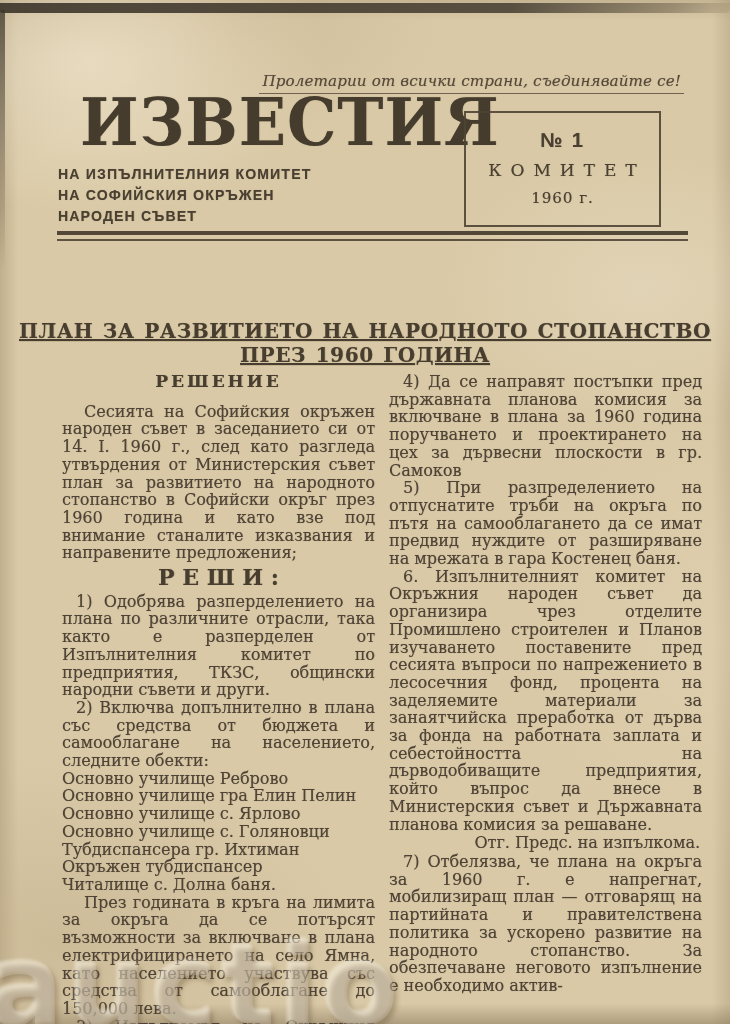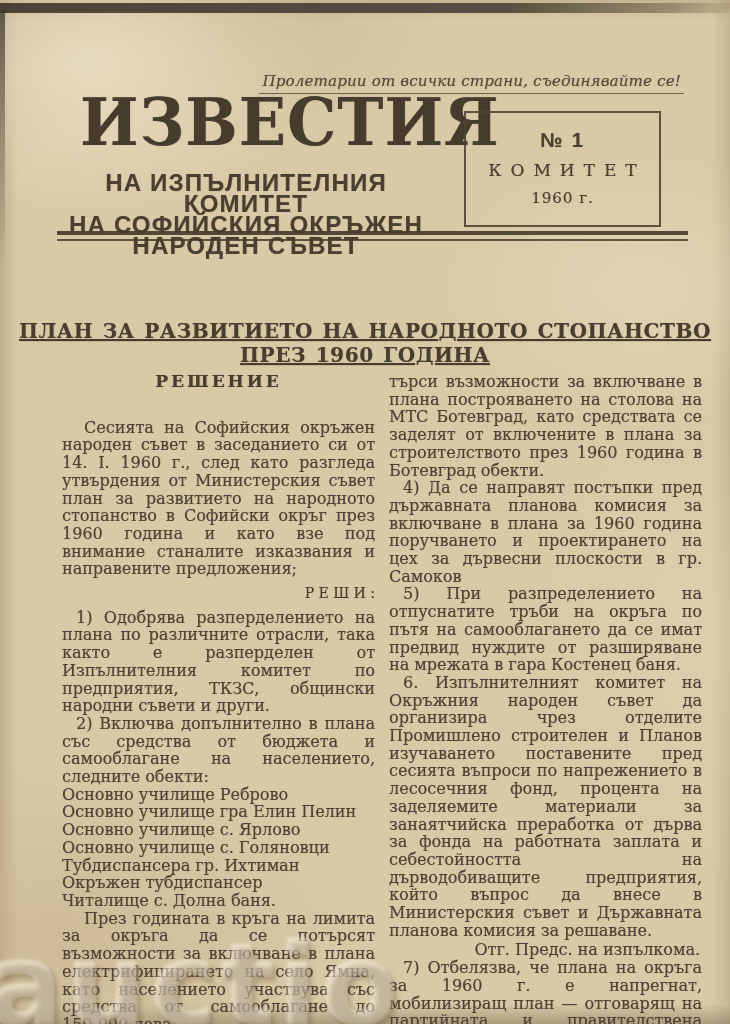--- a/index.html
+++ b/index.html
@@ -38,24 +38,24 @@
     border-bottom:1.5px solid rgba(86,73,58,0.8);
     padding:0 3px 3px 3px;
   }
   .masthead-title{
     position:absolute;top:84px;left:80px;margin:0;
     font-size:62px;font-weight:700;letter-spacing:1px;
     transform:scaleY(1.05);transform-origin:top left;
     color:#453c2e;
   }
   .masthead-subtitle{
-    position:absolute;top:172px;left:58px;width:376px;
-    text-align:center;
+    position:absolute;top:164px;left:58px;width:376px;
+    text-align:left;
     font-family:"Liberation Sans","DejaVu Sans",sans-serif;
-    font-weight:700;font-size:24px;line-height:21px;letter-spacing:1.2px;
+    font-weight:700;font-size:14px;line-height:21px;letter-spacing:1.2px;
     color:#4a4031;
   }
   .issue-box{
     position:absolute;top:111px;left:464px;width:197px;height:116px;
     box-sizing:border-box;border:2.5px solid rgba(78,68,51,0.9);
     text-align:center;color:#4a4031;
   }
   .issue-no{margin-top:16px;font-family:"Liberation Sans","DejaVu Sans",sans-serif;font-weight:700;font-size:20px;letter-spacing:2px;}
   .issue-month{margin-top:8px;font-size:17px;letter-spacing:9px;padding-left:9px;}
   .issue-year{margin-top:9px;font-size:15px;letter-spacing:1px;}
@@ -69,22 +69,22 @@
     text-align:center;font-weight:700;font-size:20px;line-height:23.5px;
     letter-spacing:0.6px;word-spacing:2px;color:#473e2f;text-decoration:underline;
   }
   .cols{
     position:absolute;top:373px;left:62px;width:640px;
     display:flex;gap:14px;
     font-size:16px;line-height:17.7px;
   }
   .col{flex:1;min-width:0;}
   .col p{margin:0;text-align:justify;}
-  .h-res{text-align:center;font-weight:700;font-size:17px;letter-spacing:3px;margin:0 0 28px 0;color:#473e2f;}
-  .h-resh{text-align:right;font-weight:400;font-size:14px;margin:7px 0 6px 0;color:#473e2f;}
+  .h-res{text-align:center;font-weight:700;font-size:17px;letter-spacing:3px;margin:0 0 12px 0;color:#473e2f;}
+  .h-resh{text-align:center;font-weight:700;font-size:22px;margin:7px 0 6px 0;color:#473e2f;}
   .ind{text-indent:22px;}
   .num{text-indent:14px;}
   .plain{text-align:left;}
   .sig{text-align:right;padding-right:2px;margin:1px 0;}
   .watermark{
     position:absolute;left:-12px;bottom:-26px;
     font-family:"DejaVu Sans","Liberation Sans",sans-serif;
     font-weight:700;font-size:112px;letter-spacing:4px;
     color:rgba(240,232,212,0.22);
     text-shadow:3px 4px 5px rgba(105,85,58,0.38), -2px -2px 3px rgba(255,252,240,0.42);
@@ -135,21 +135,20 @@
       <p class="plain">Основно училище с. Ярлово</p>
       <p class="plain">Основно училище с. Голяновци</p>
       <p class="plain">Тубдиспансера гр. Ихтиман</p>
       <p class="plain">Окръжен тубдиспансер</p>
       <p class="plain">Читалище с. Долна баня.</p>
       <p class="ind">През годината в кръга на лимита за окръга да се потърсят възможности за включване в плана електрифицирането на село Ямна, като населението участвува със средства от самооблагане до 150,000 лева.</p>
       <p class="num">3) Изпълкомът на Окръжния народен съвет през годината да по-</p>
     </div>
 
     <div class="col">
-      <p>търси възможности за включване в плана построяването на столова на МТС Ботевград, като средствата се заделят от включените в плана за строителството през 1960 година в Ботевград обекти.</p>
       <p class="num">4) Да се направят постъпки пред държавната планова комисия за включване в плана за 1960 година поручването и проектирането на цех за дървесни плоскости в гр. Самоков</p>
       <p class="num">5) При разпределението на отпуснатите тръби на окръга по пътя на самооблагането да се имат предвид нуждите от разширяване на мрежата в гара Костенец баня.</p>
       <p class="num">6. Изпълнителният комитет на Окръжния народен съвет да организира чрез отделите Промишлено строителен и Планов изучаването поставените пред сесията въпроси по напрежението в лесосечния фонд, процента на заделяемите материали за занаятчийска преработка от дърва за фонда на работната заплата и себестойността на дърводобиващите предприятия, който въпрос да внесе в Министерския съвет и Държавната планова комисия за решаване.</p>
       <div class="sig">Отг. Предс. на изпълкома.</div>
       <p class="num">7) Отбелязва, че плана на окръга за 1960 г. е напрегнат, мобилизиращ план — отговарящ на партийната и правителствена политика за ускорено развитие на народното стопанство. За обезпечаване неговото изпълнение е необходимо актив-</p>
     </div>
 
   </div>
 
   <div class="watermark">auctio</div>

